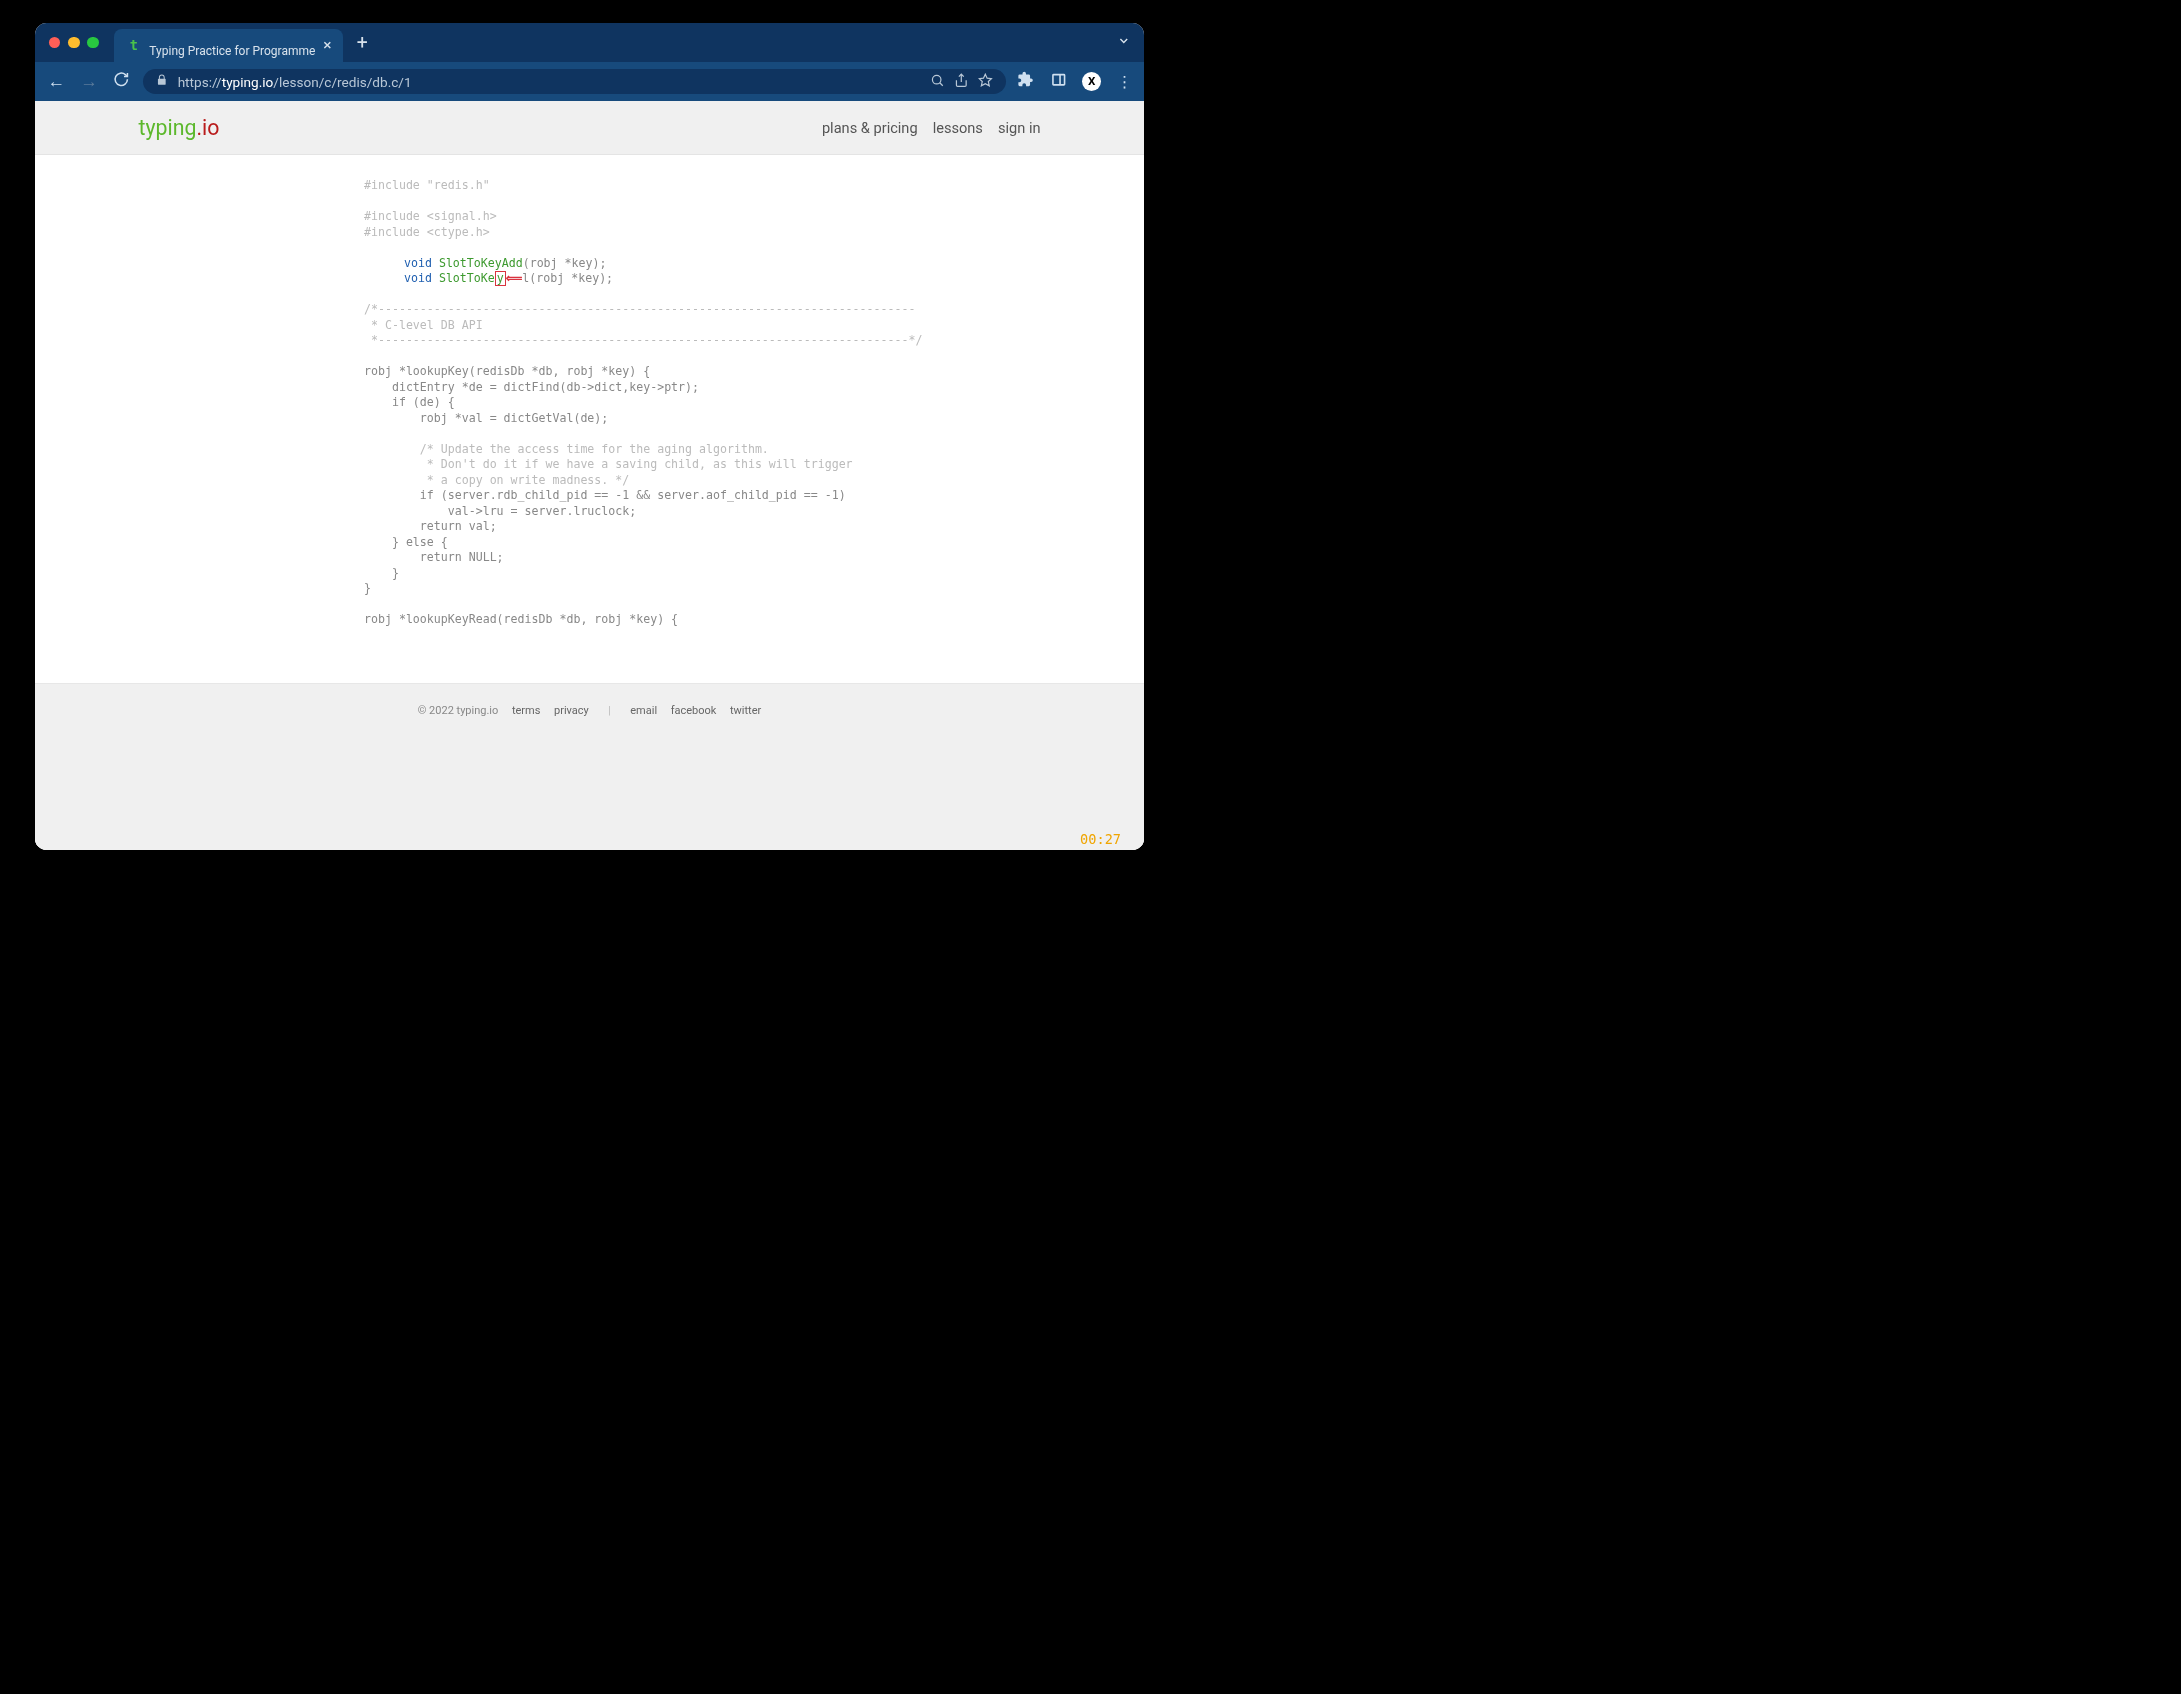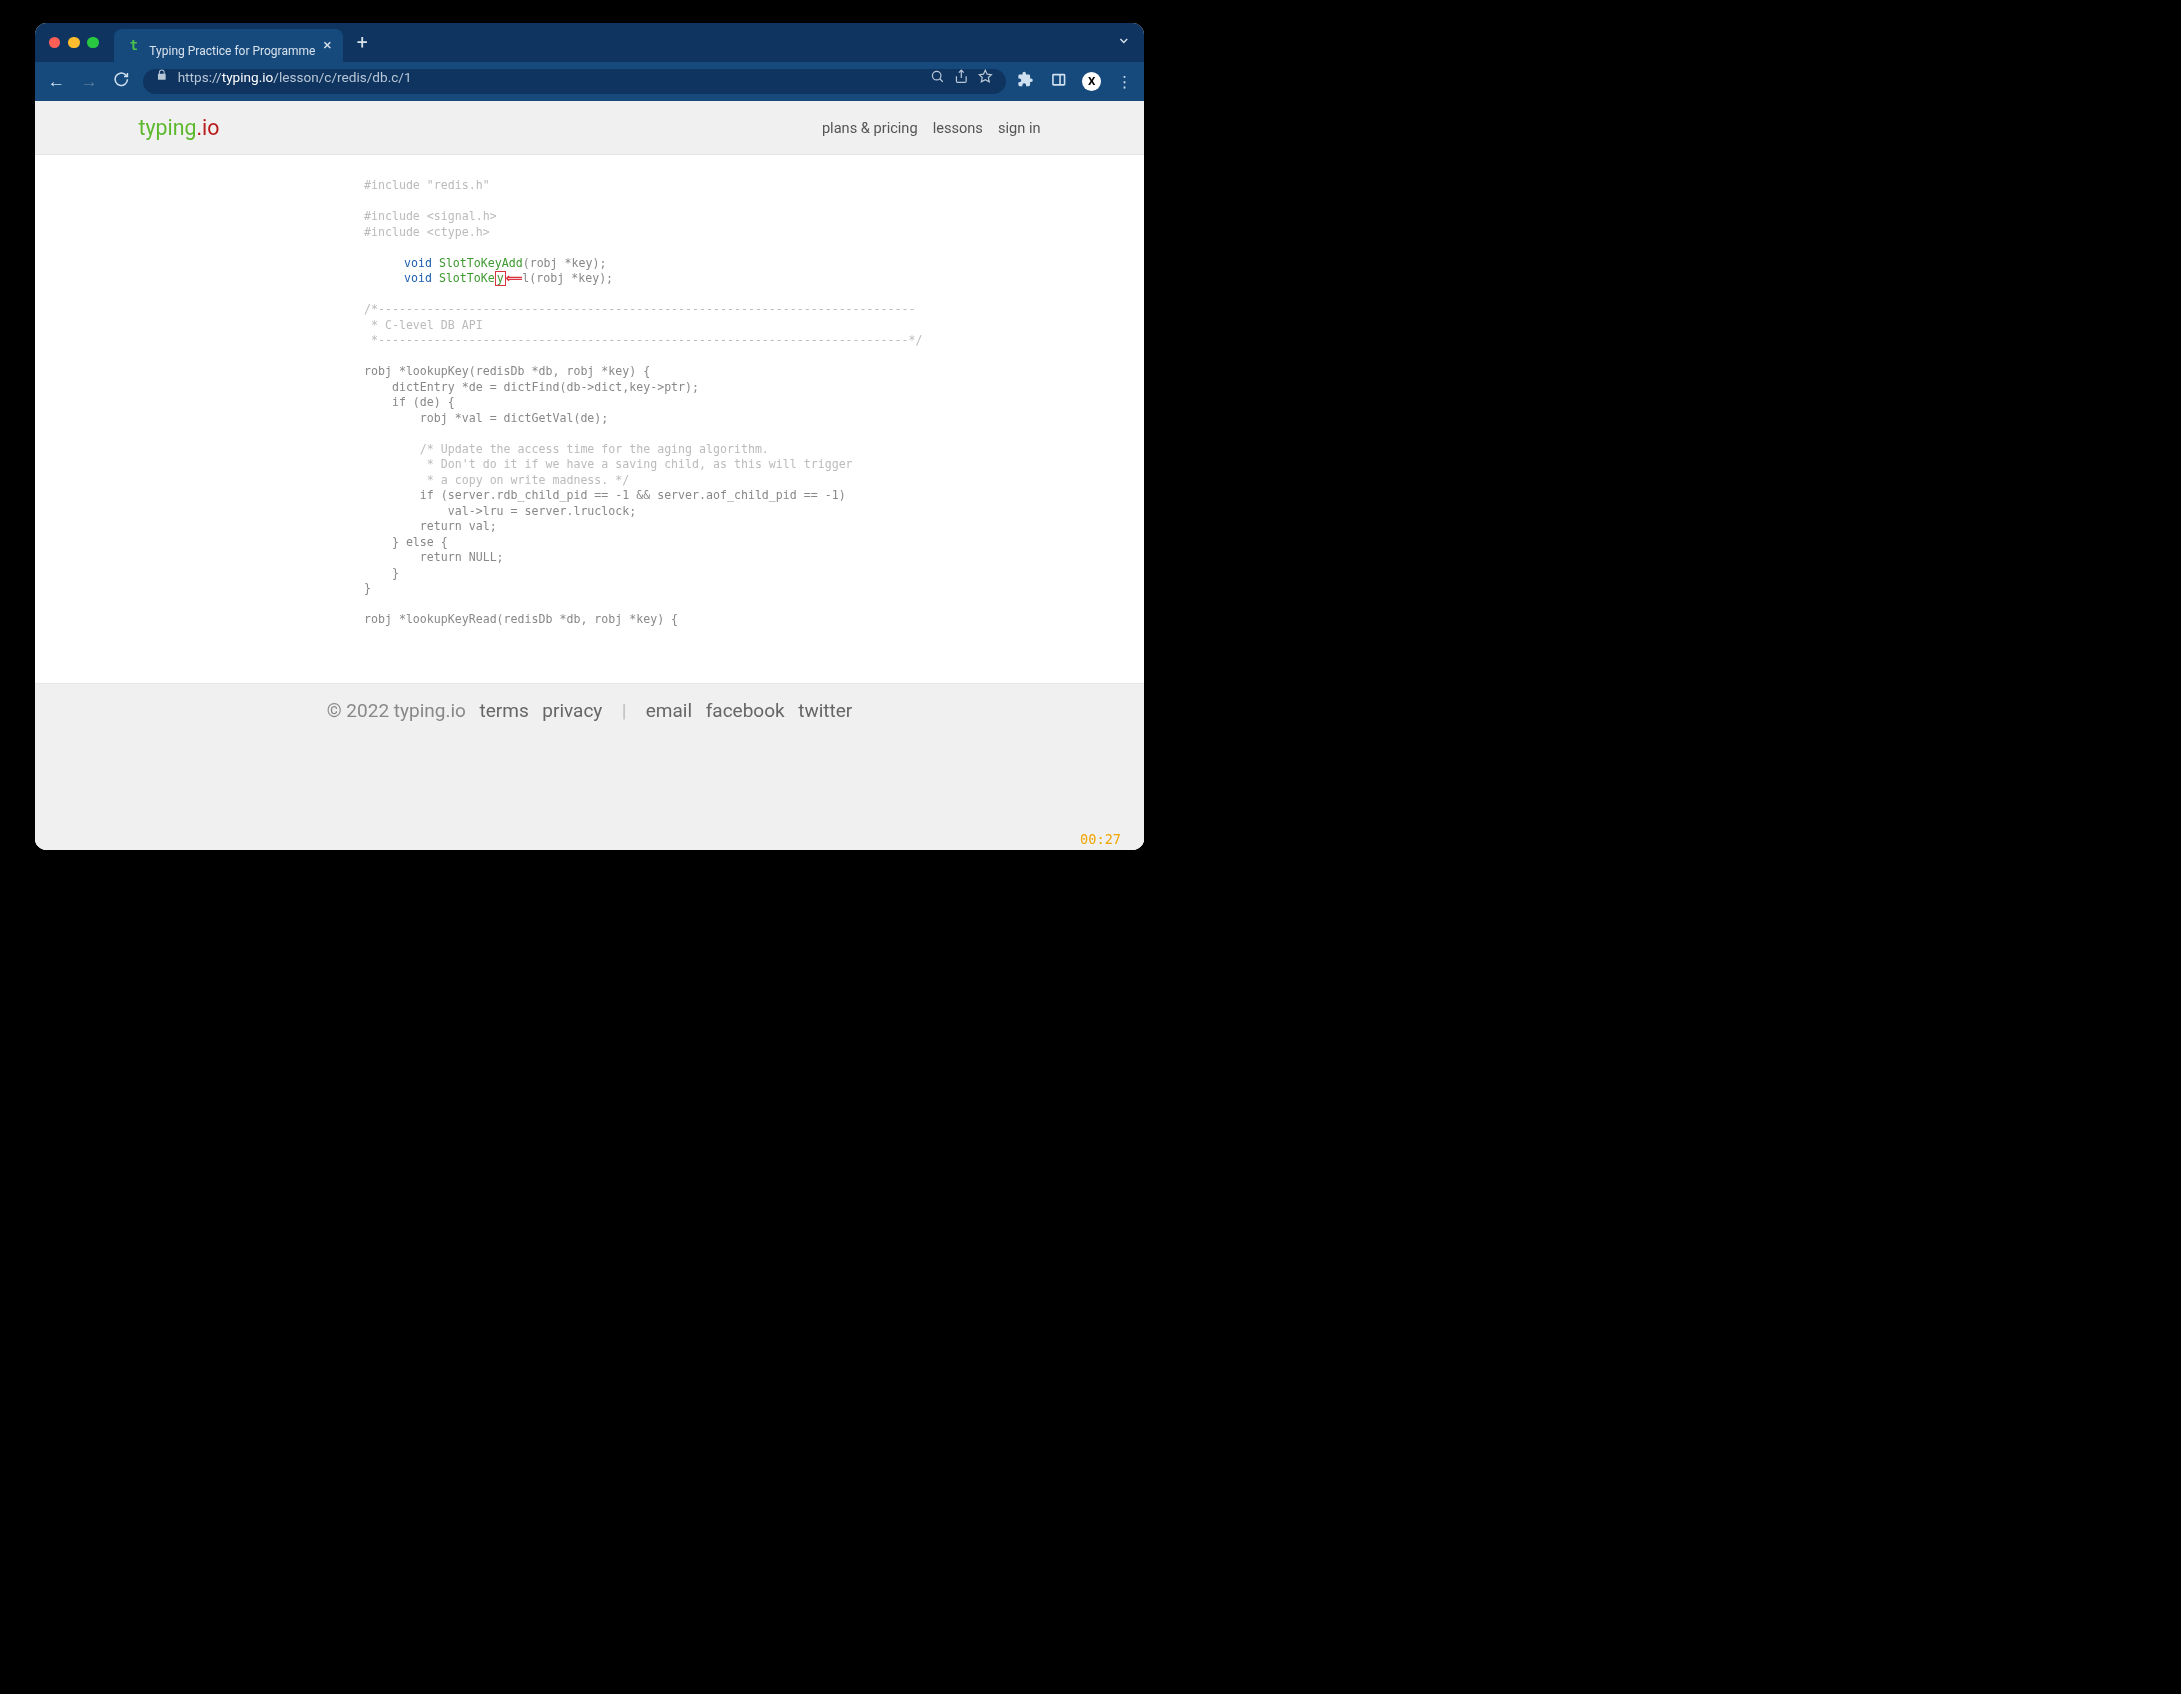--- a/index.html
+++ b/index.html
@@ -65,21 +65,21 @@
   gap: 9.7px;
 }
 .nav-btn { color: #cfe0f0; width: 23px; text-align:center; cursor:pointer; font-size: 17.5px; }
 .nav-btn.disabled { color: #5a7a9a; cursor: default; }
 .url-bar {
   flex: 1;
   background: #0f3460;
   height: 25px;
   border-radius: 14.6px;
   display: flex;
-  align-items: flex-start;
+  align-items: center;
   padding: 0 13.6px;
   gap: 9.7px;
   color: #b8c7d6;
   font-size: 13.6px;
 }
 .lock { font-size: 11.6px; }
 .url-text { flex:1; white-space: nowrap; overflow: hidden; }
 .url-text .host { color: #fff; }
 .tb-icons { display:flex; gap:13.6px; align-items:center; }
 .tb-icon { color:#cfe0f0; cursor:pointer; font-size:15.5px; width:19.4px; text-align:center; }
@@ -141,21 +141,21 @@
   position:absolute;
   bottom: 113px;
   left:0; right:0;
   height: 54px;
   background: #f0f0f0;
   display:flex;
   align-items:center;
   justify-content:center;
   gap: 13.6px;
   color:#888;
-  font-size:19px;
+  font-size:11px;
   border-top: 1px solid #e7e7e7;
 }
 .footer .lnk { color:#666; cursor:pointer; }
 .footer .sep { color:#bbb; margin: 0 5.8px; }
 .bottom-fill {
   position:absolute;
   bottom:0; left:0; right:0;
   height:113px;
   background:#f0f0f0;
 }

